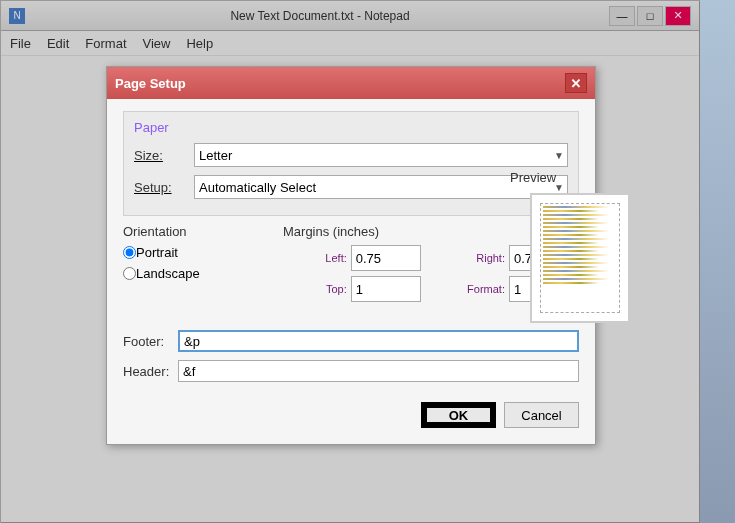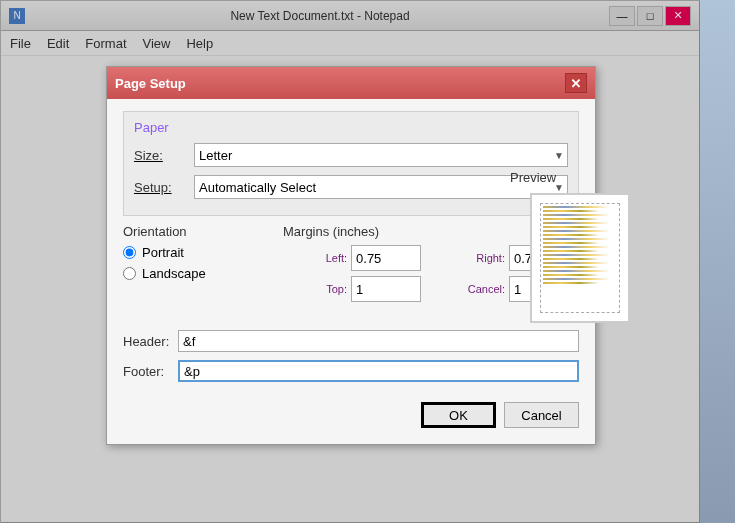--- a/index.html
+++ b/index.html
@@ -182,21 +182,20 @@
     }
     .col-label {
       font-size: 13px;
       color: #333;
       margin-bottom: 6px;
     }
     .radio-row {
       display: flex;
       align-items: center;
       margin-bottom: 6px;
-      gap: 6px;
     }
     .radio-row input[type=radio] {
       margin: 0;
     }
     .margin-grid {
       display: grid;
       grid-template-columns: auto 70px auto 70px;
       gap: 5px 4px;
       align-items: center;
     }
@@ -246,21 +245,21 @@
       margin-top: 12px;
     }
     .dlg-btn {
       width: 75px;
       height: 26px;
       border: 1px solid #aaa;
       background: #e8e8e8;
       font-size: 13px;
       cursor: pointer;
     }
-    .dlg-btn.ok { border: 3px solid #000000; }
+    .dlg-btn.ok { border: 6px solid #000000; font-weight: bold; }
     .preview-label {
       font-size: 13px;
       color: #333;
       margin-bottom: 8px;
     }
     .preview-page {
       width: 100px;
       height: 130px;
       background: white;
       border: 2px solid #ccc;
@@ -372,35 +371,35 @@
           <div class="margins-col">
             <div class="col-label">Margins (inches)</div>
             <div class="margin-grid">
               <span class="margin-label">Left:</span>
               <input class="margin-input" type="text" value="0.75" style="">
               <span class="margin-label">Right:</span>
               <input class="margin-input" type="text" value="0.75" style="">
 
               <span class="margin-label">Top:</span>
               <input class="margin-input" type="text" value="1" style="">
-              <span class="margin-label">Cancel:</span>
+              <span class="margin-label">Format:</span>
               <input class="margin-input" type="text" value="1" style="">
             </div>
           </div>
         </div>
 
         <div style="display:flex; gap:10px;">
           <div style="flex:1;">
             <div class="hf-row">
+              <span class="hf-label">Footer:</span>
+              <input class="hf-input active" type="text" value="&amp;p" style="">
+            </div>
+            <div class="hf-row">
               <span class="hf-label">Header:</span>
               <input class="hf-input" type="text" value="&amp;f" style="">
-            </div>
-            <div class="hf-row">
-              <span class="hf-label">Footer:</span>
-              <input class="hf-input active" type="text" value="&amp;p" style="">
             </div>
           </div>
         </div>
 
         <div class="dialog-buttons">
           <button class="dlg-btn ok">OK</button>
           <button class="dlg-btn">Cancel</button>
         </div>
       </div>
     </div>

